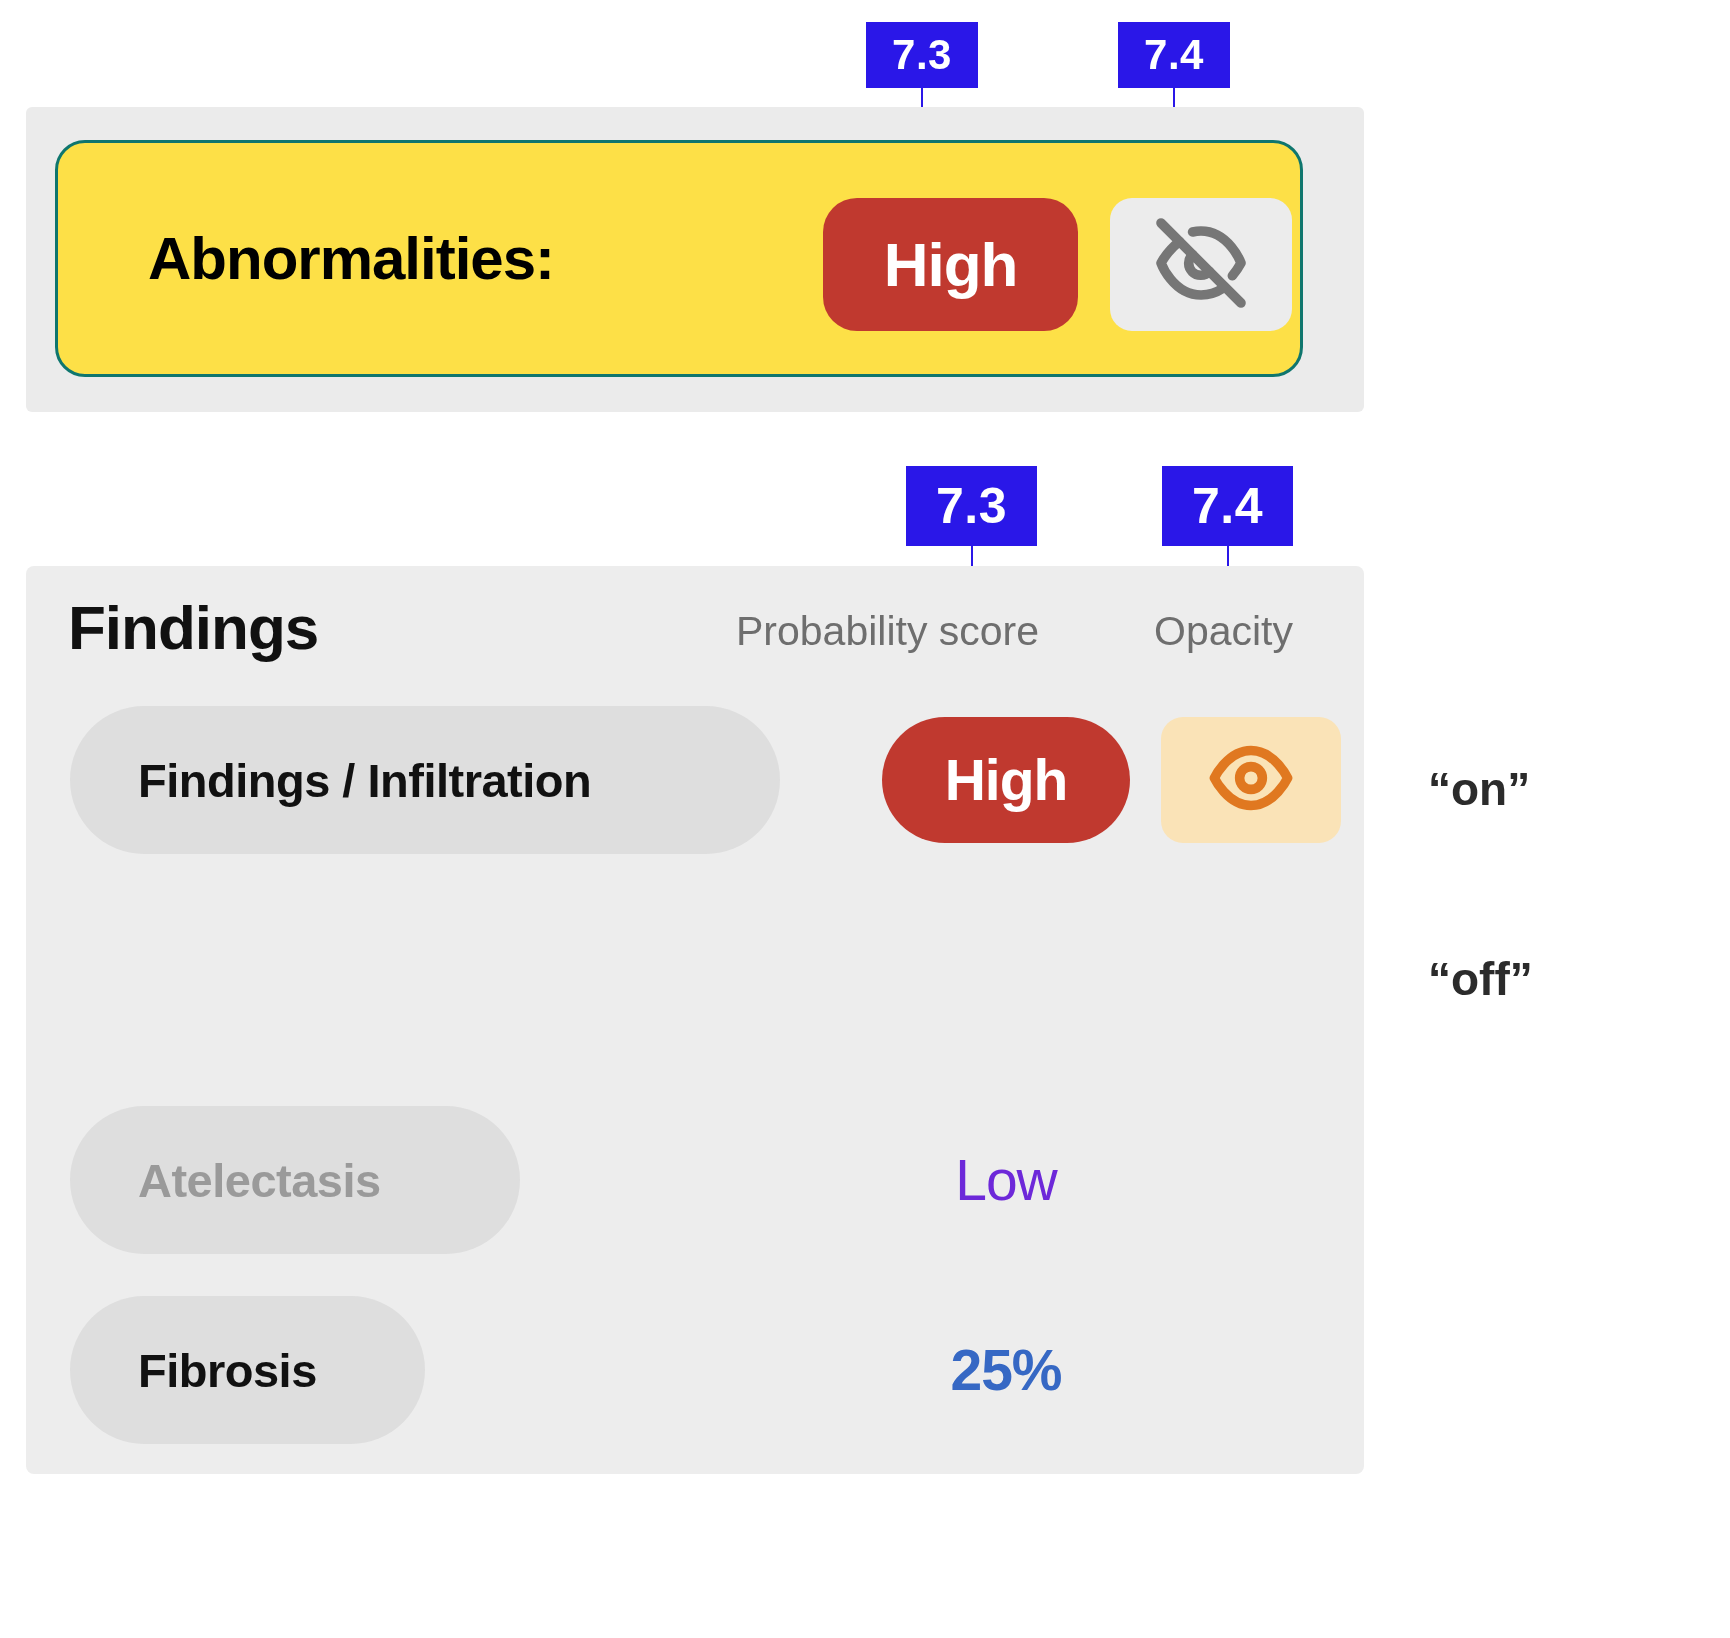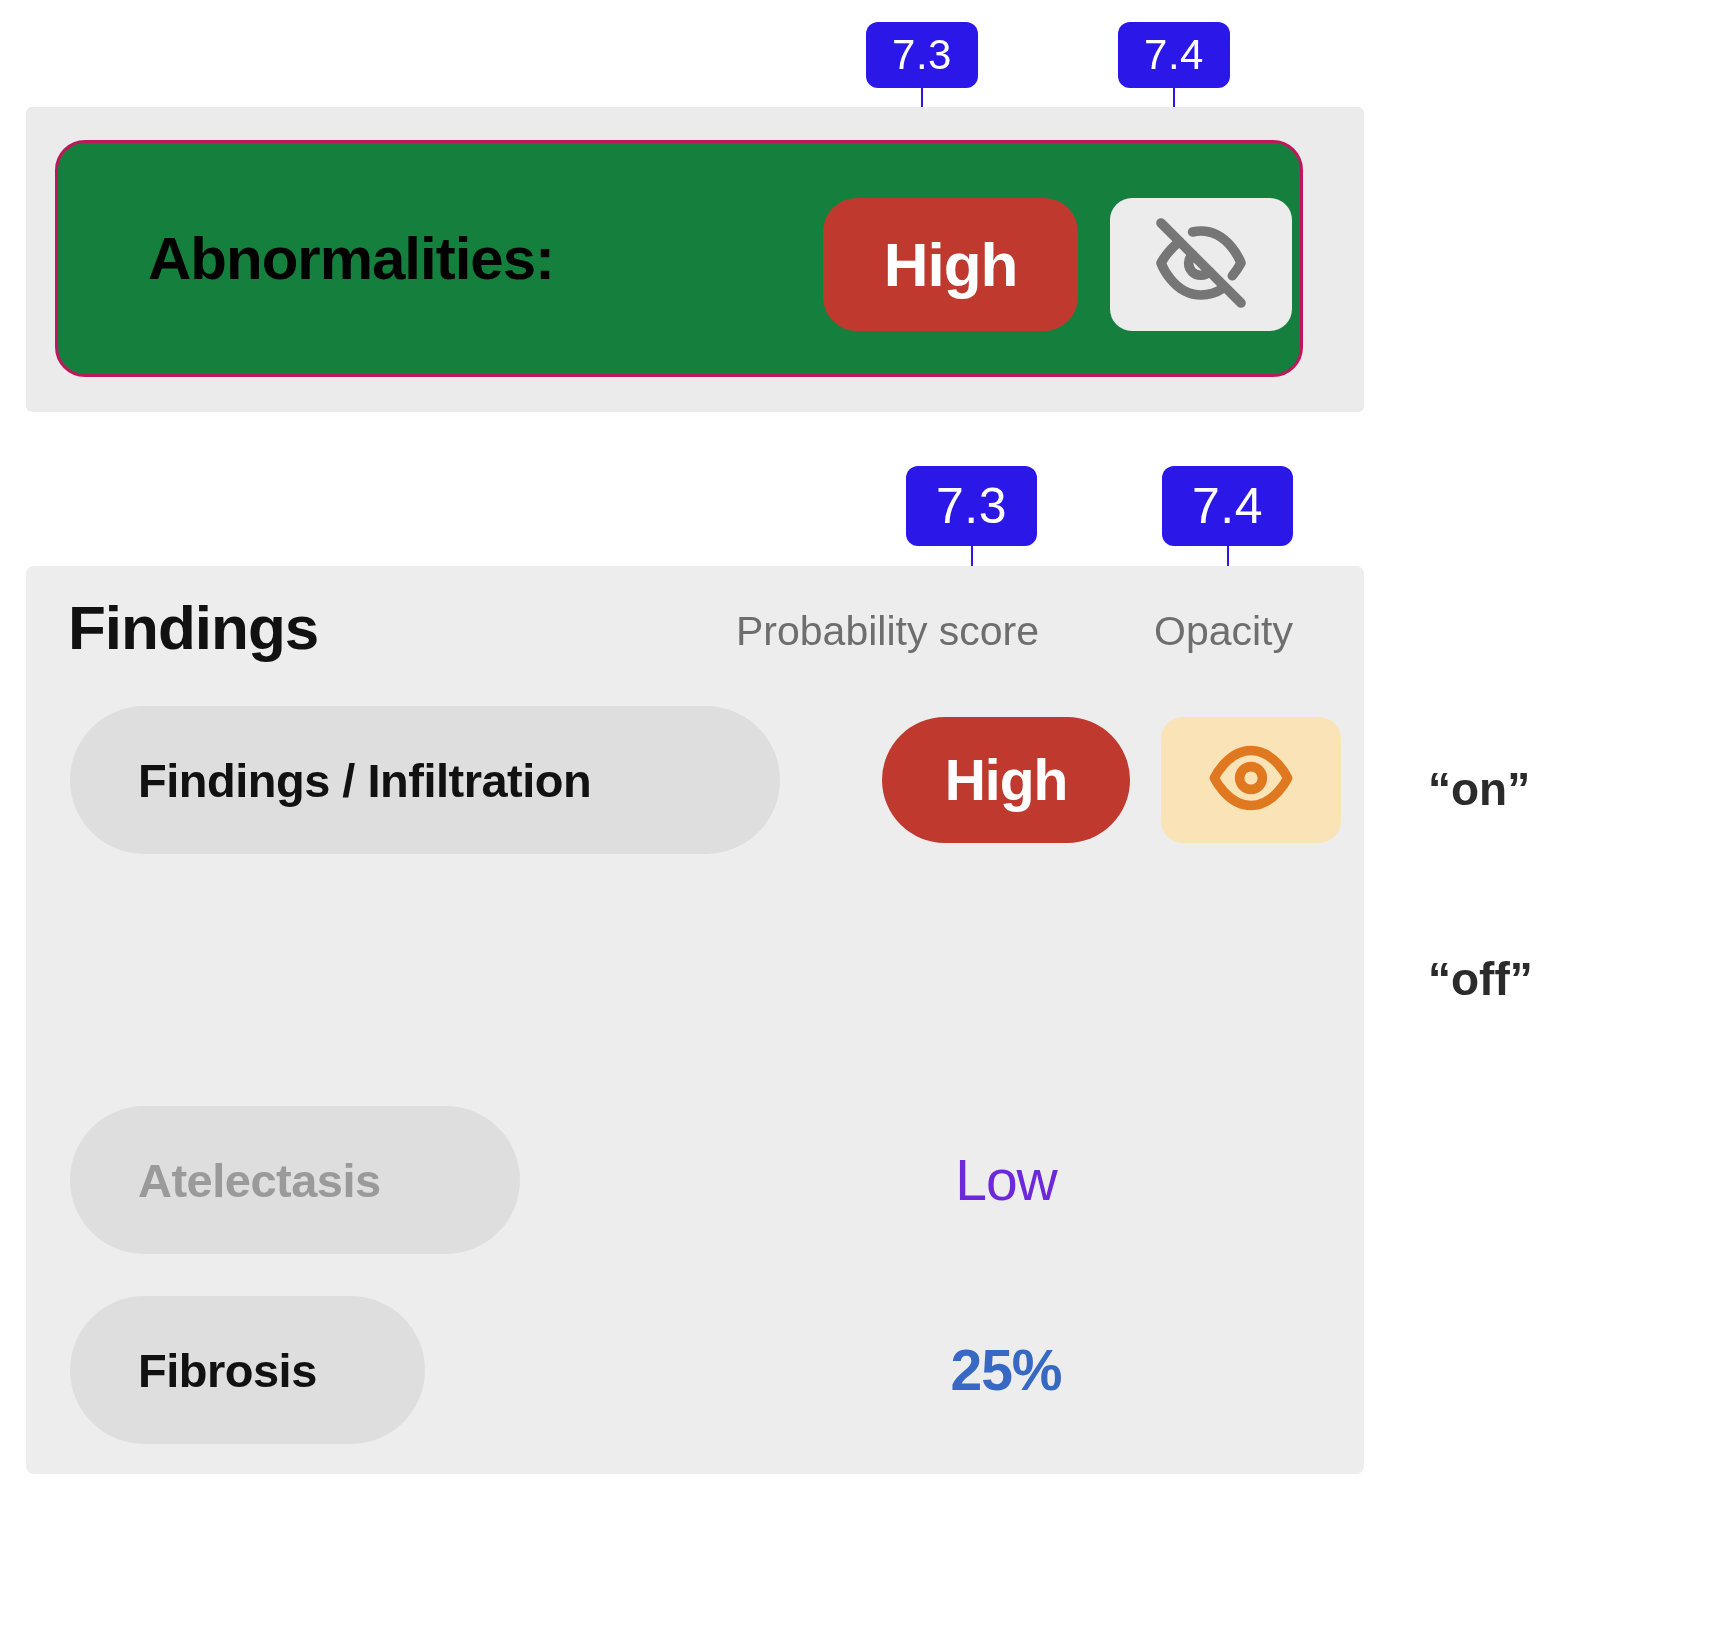--- a/index.html
+++ b/index.html
@@ -9,24 +9,24 @@
     font-family:"Liberation Sans", sans-serif;
     position:relative;
     overflow:hidden;
   }
 
   
   .callout{position:absolute;}
   .callout-box{
     background:#2a17e8;
     color:#ffffff;
-    font-weight:normal;
+    font-weight:bold;
     font-family:"Liberation Sans", sans-serif;
     display:flex;align-items:center;justify-content:center;
-    border-radius:12px;
+    border-radius:0;
     letter-spacing:.5px;
   }
   .callout-line{
     position:absolute;
     width:2px;
     background:#2a17e8;
     left:50%;
     transform:translateX(-1px);
   }
   .callout-dot{
@@ -44,22 +44,22 @@
     position:absolute;
     left:26px;top:107px;
     width:1338px;height:305px;
     background:#ebebeb;
     border-radius:6px;
   }
   #abnormalities-inner{
     position:absolute;
     left:29px;top:33px;
     width:1248px;height:237px;
-    background:#15803d;
-    border:3px solid #be185d;
+    background:#fde047;
+    border:3px solid #0f766e;
     border-radius:30px;
     box-sizing:border-box;
     display:flex;
     align-items:center;
   }
   #abnormalities-label{
     position:absolute;
     left:90px;
     font-size:60px;
     font-weight:bold;

